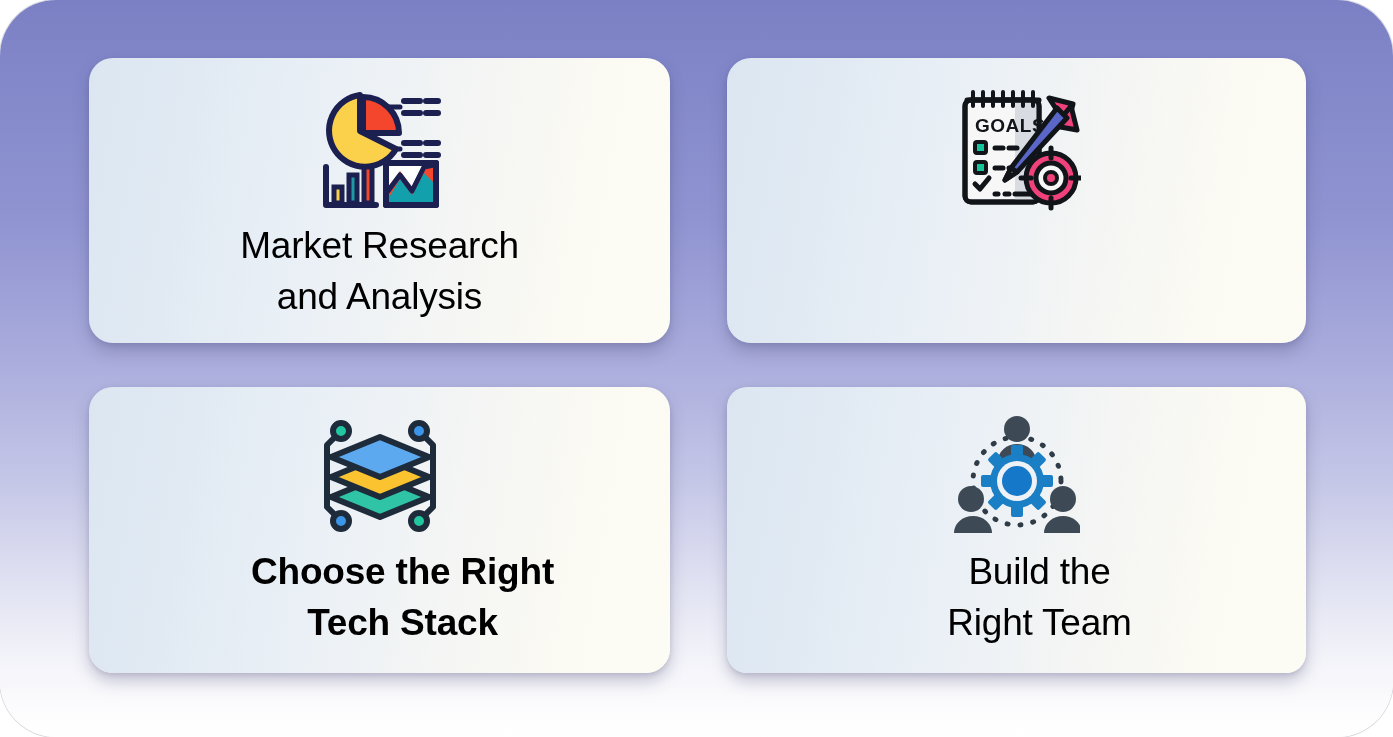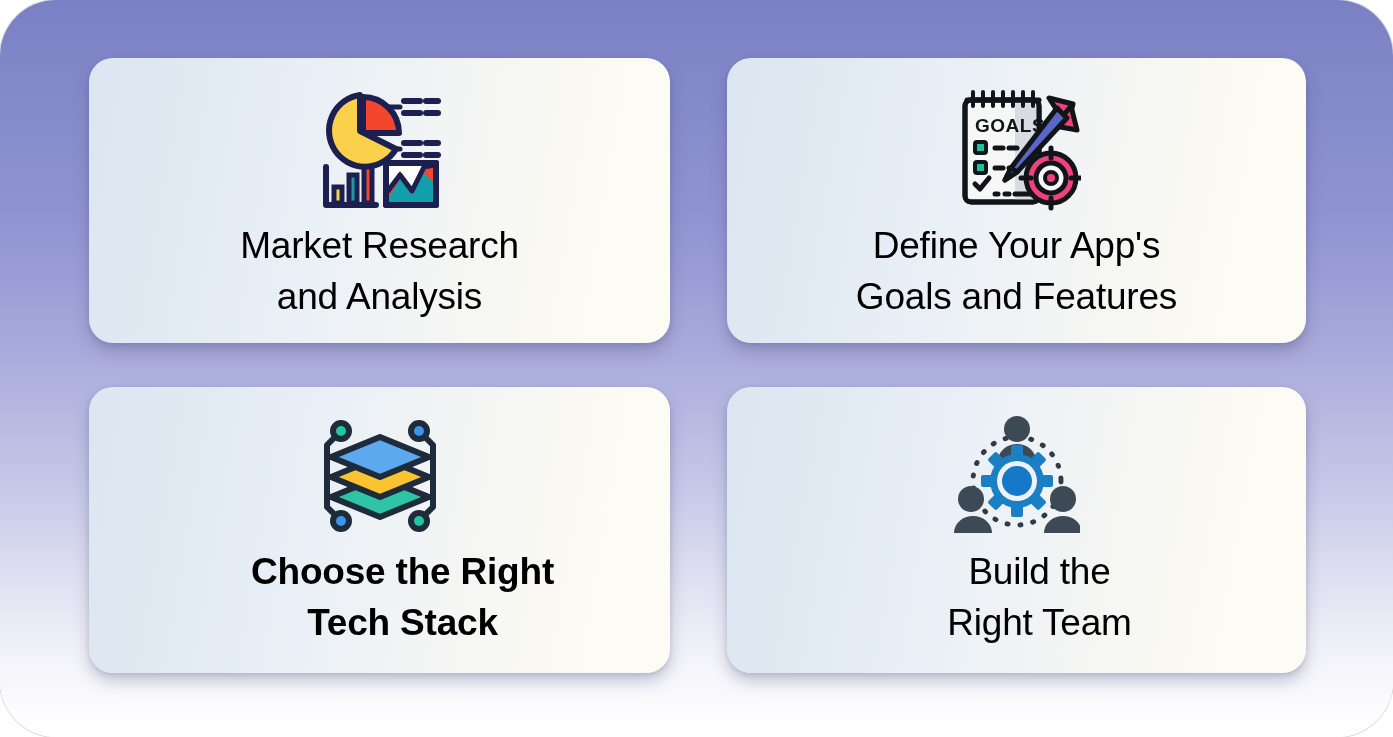--- a/index.html
+++ b/index.html
@@ -63,23 +63,23 @@
         #fdfcf4 100%);
     box-shadow: 0 9px 16px rgba(64,64,110,0.26),
                 0 2px 5px rgba(64,64,110,0.16);
     display: flex;
     flex-direction: column;
     align-items: center;
     justify-content: flex-start;
   }
 
   .card-1 { left: 89px;  top: 58px;  width: 581px; height: 285px; }
-  .card-2 { left: 727px; top: 58px;  width: 579px; height: 285px; }
+  .card-2 { left: 727px; top: 58px;  width: 579px; height: 285px; gap: 7px; }
   .card-3 { left: 89px;  top: 387px; width: 581px; height: 286px; }
-  .card-4 { left: 727px; top: 387px; width: 579px; height: 286px; }
+  .card-4 { left: 727px; top: 387px; width: 579px; height: 286px; border-radius: 20px; }
 
   .icon-wrap {
     margin-top: 28px;
     height: 128px;
     width: 132px;
     display: flex;
     align-items: center;
     justify-content: center;
   }
   .card-3 .icon-wrap, .card-4 .icon-wrap { margin-top: 25px; }
@@ -187,22 +187,20 @@
             <circle cx="98" cy="92" r="15" fill="#f7f7f8" stroke="#111418" stroke-width="5"></circle>
             <circle cx="98" cy="92" r="6" fill="#f0417a" stroke="#111418" stroke-width="4"></circle>
             <g stroke="#111418" stroke-width="5" stroke-linecap="round">
               <path d="M98 62 V72"></path>
                 <path d="M98 112 V122"></path>
               <path d="M68 92 H78"></path>
                 <path d="M118 92 H128"></path>
             </g>
           </svg>
         </div>
-        <div class="card-title">Define Your App's
-Goals and Features</div>
       </div>
 
       <div class="card card-3">
         <div class="icon-wrap">
           <svg width="122" height="122" viewBox="0 0 122 122" xmlns="http://www.w3.org/2000/svg">
 
             <g fill="none" stroke="#1e2b3b" stroke-width="6" stroke-linejoin="round" stroke-linecap="round">
               <path d="M22 16 L8 30 V60"></path>
               <path d="M100 16 L114 30 V60"></path>
               <path d="M8 62 V92 L22 106"></path>

